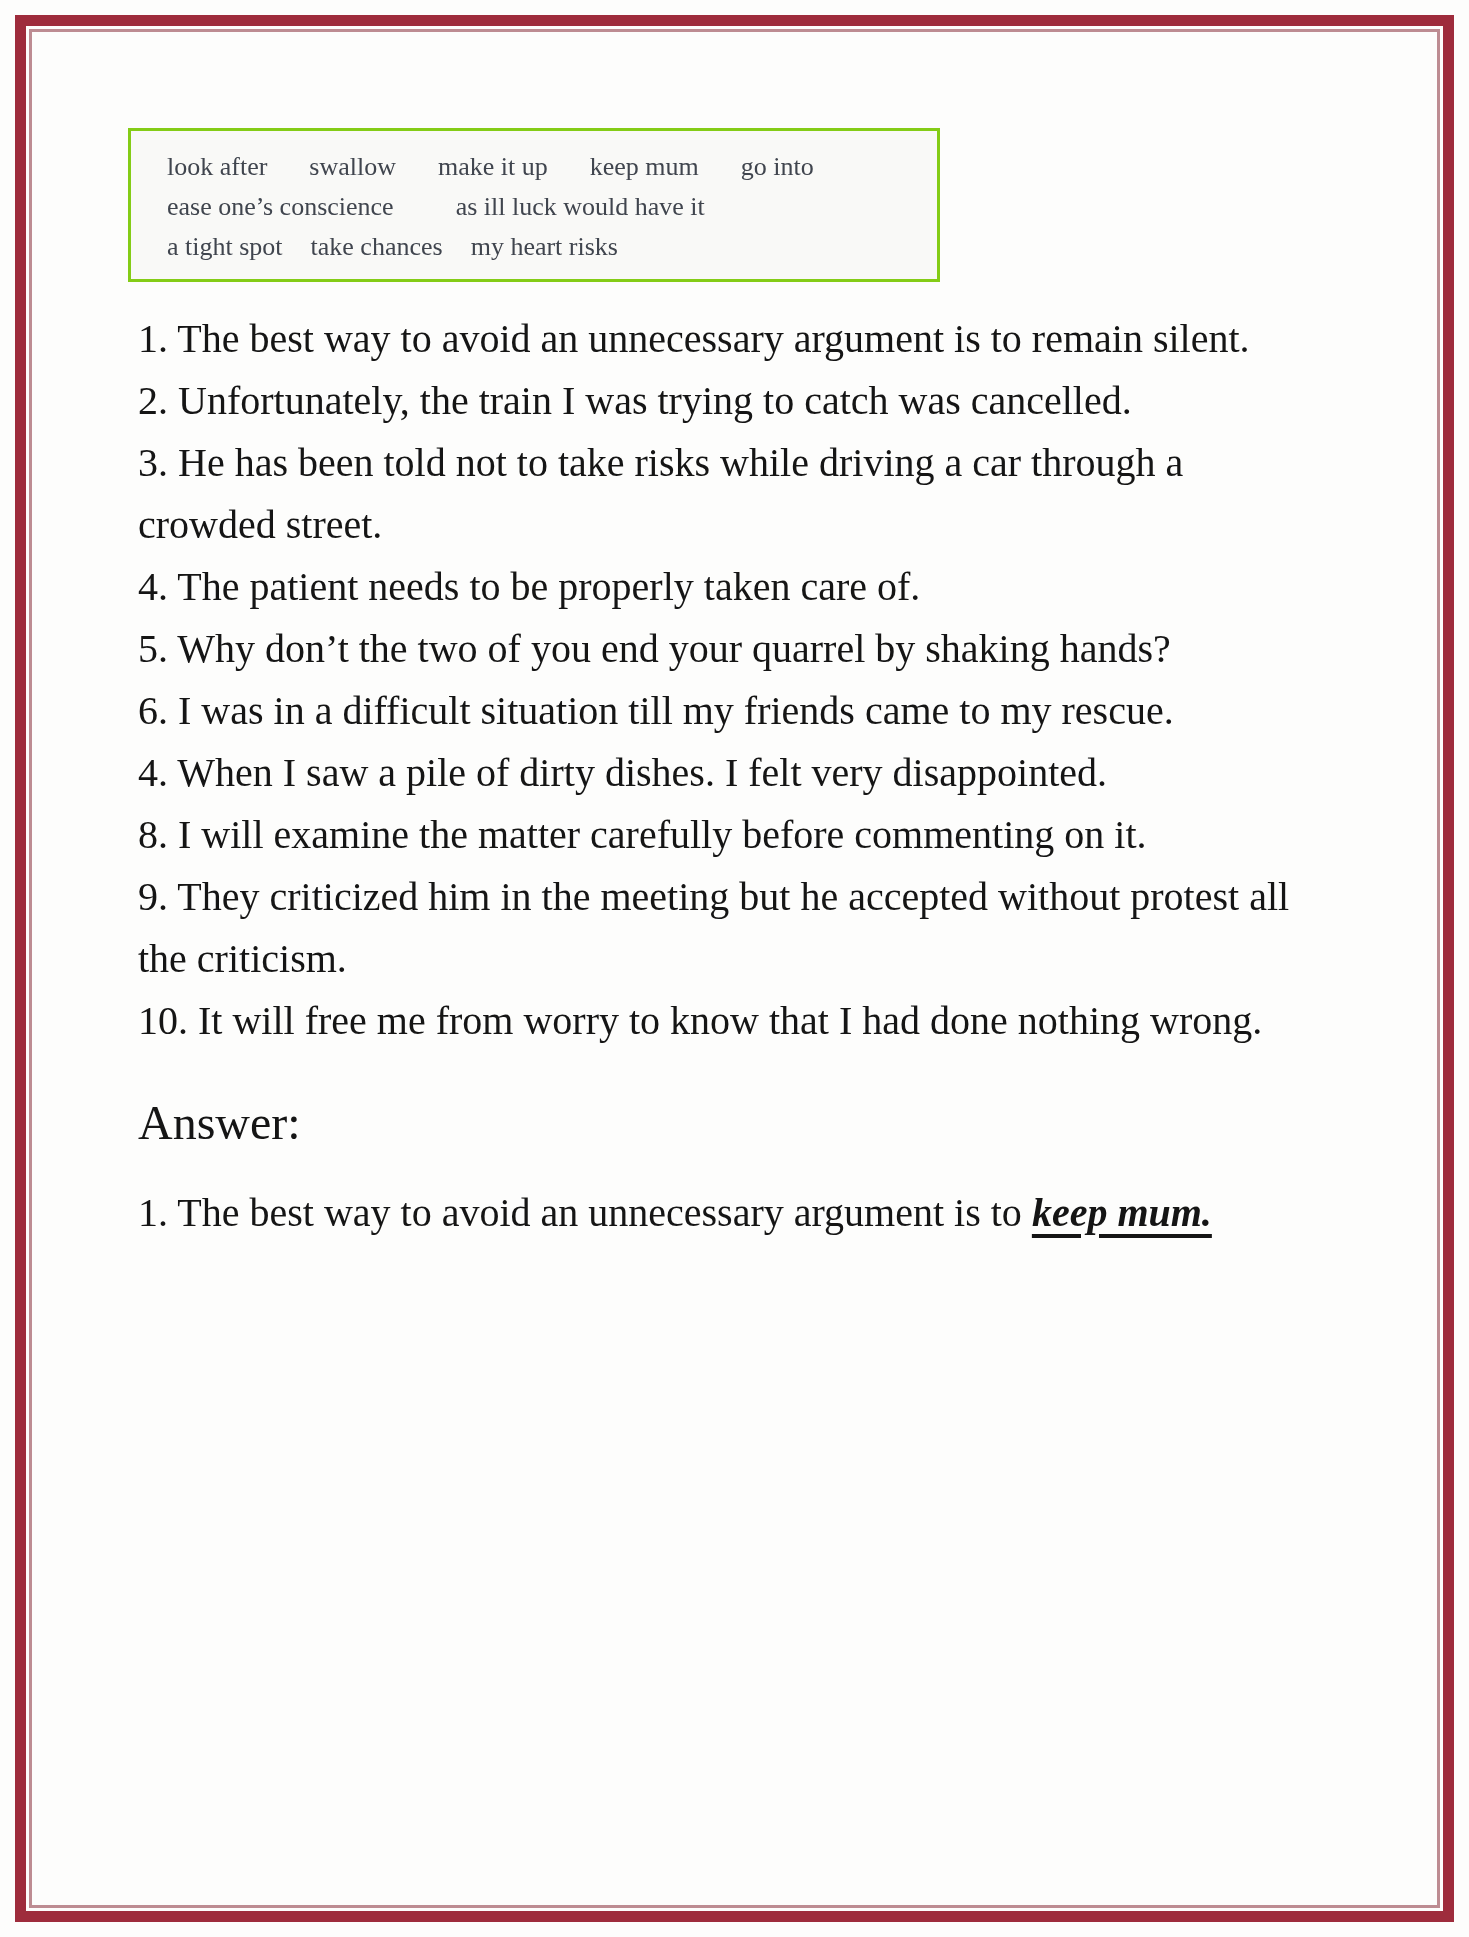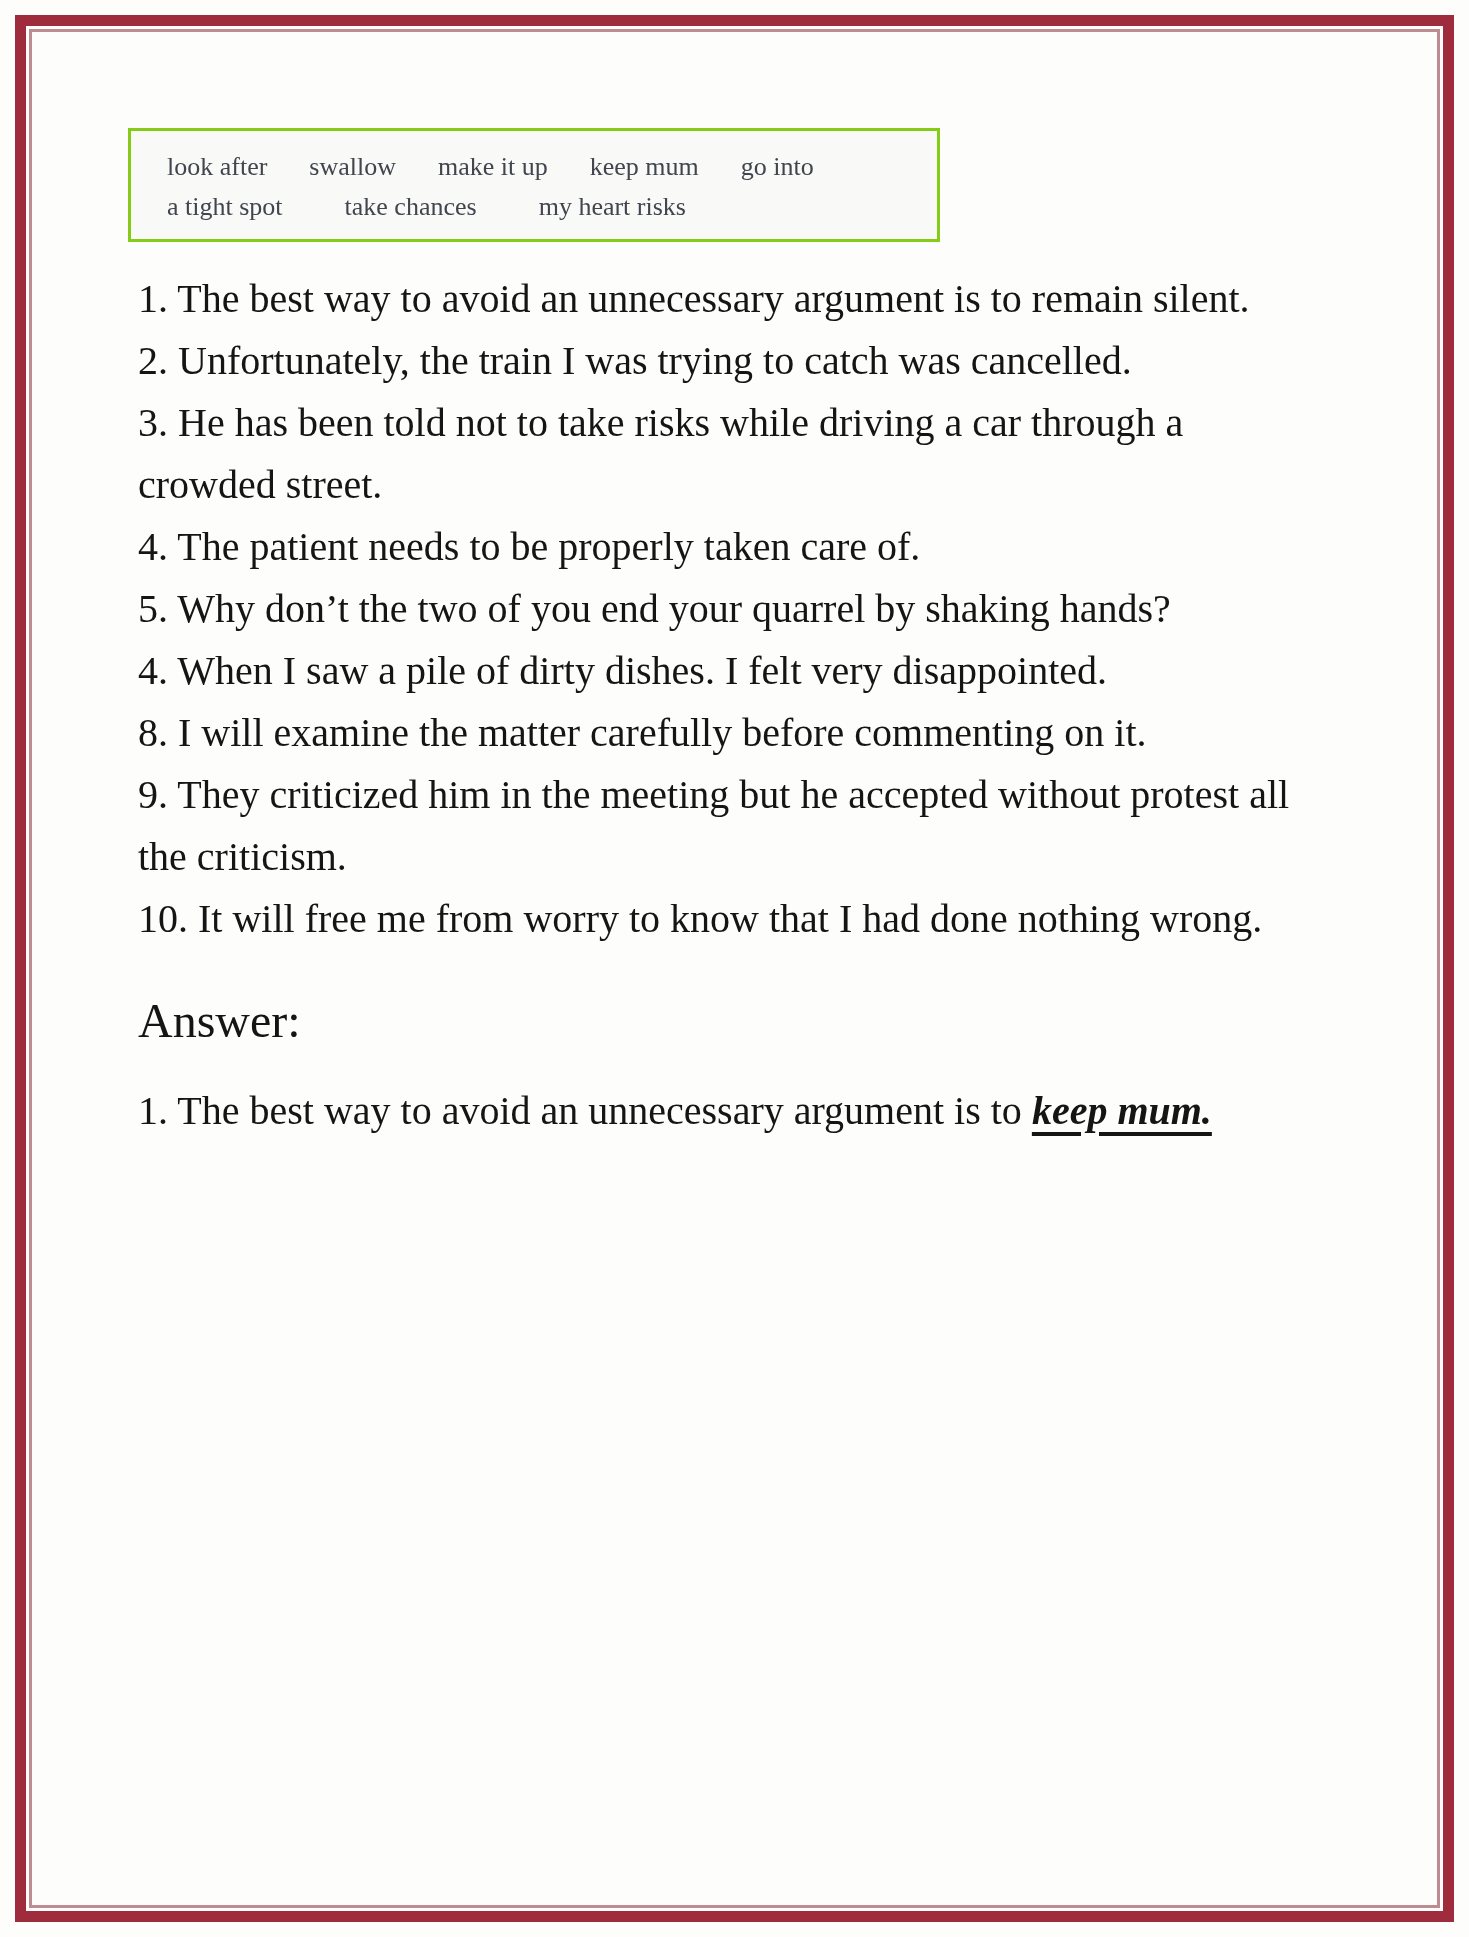--- a/index.html
+++ b/index.html
@@ -83,32 +83,37 @@
 
   <div class="word-box">
     <div class="word-row">
       <span>look after</span>
       <span>swallow</span>
       <span>make it up</span>
       <span>keep mum</span>
       <span>go into</span>
     </div>
     <div class="word-row">
+      <span>ease one’s conscience</span>
+      <span>as ill luck would have it</span>
+    </div>
+    <div class="word-row">
       <span>a tight spot</span>
       <span>take chances</span>
       <span>my heart risks</span>
     </div>
   </div>
 
   <div class="sentences">
     <p class="sentence">1. The best way to avoid an unnecessary argument is to remain silent.</p>
     <p class="sentence">2. Unfortunately, the train I was trying to catch was cancelled.</p>
     <p class="sentence">3. He has been told not to take risks while driving a car through a crowded street.</p>
     <p class="sentence">4. The patient needs to be properly taken care of.</p>
     <p class="sentence">5. Why don’t the two of you end your quarrel by shaking hands?</p>
+    <p class="sentence">6. I was in a difficult situation till my friends came to my rescue.</p>
     <p class="sentence">4. When I saw a pile of dirty dishes. I felt very disappointed.</p>
     <p class="sentence">8. I will examine the matter carefully before commenting on it.</p>
     <p class="sentence">9. They criticized him in the meeting but he accepted without protest all the criticism.</p>
     <p class="sentence">10. It will free me from worry to know that I had done nothing wrong.</p>
   </div>
 
   <p class="answer-heading">Answer:</p>
 
   <p class="answer-line"><span>1. The best way to avoid an unnecessary argument is to </span><span class="hl">keep mum.</span></p>
 

